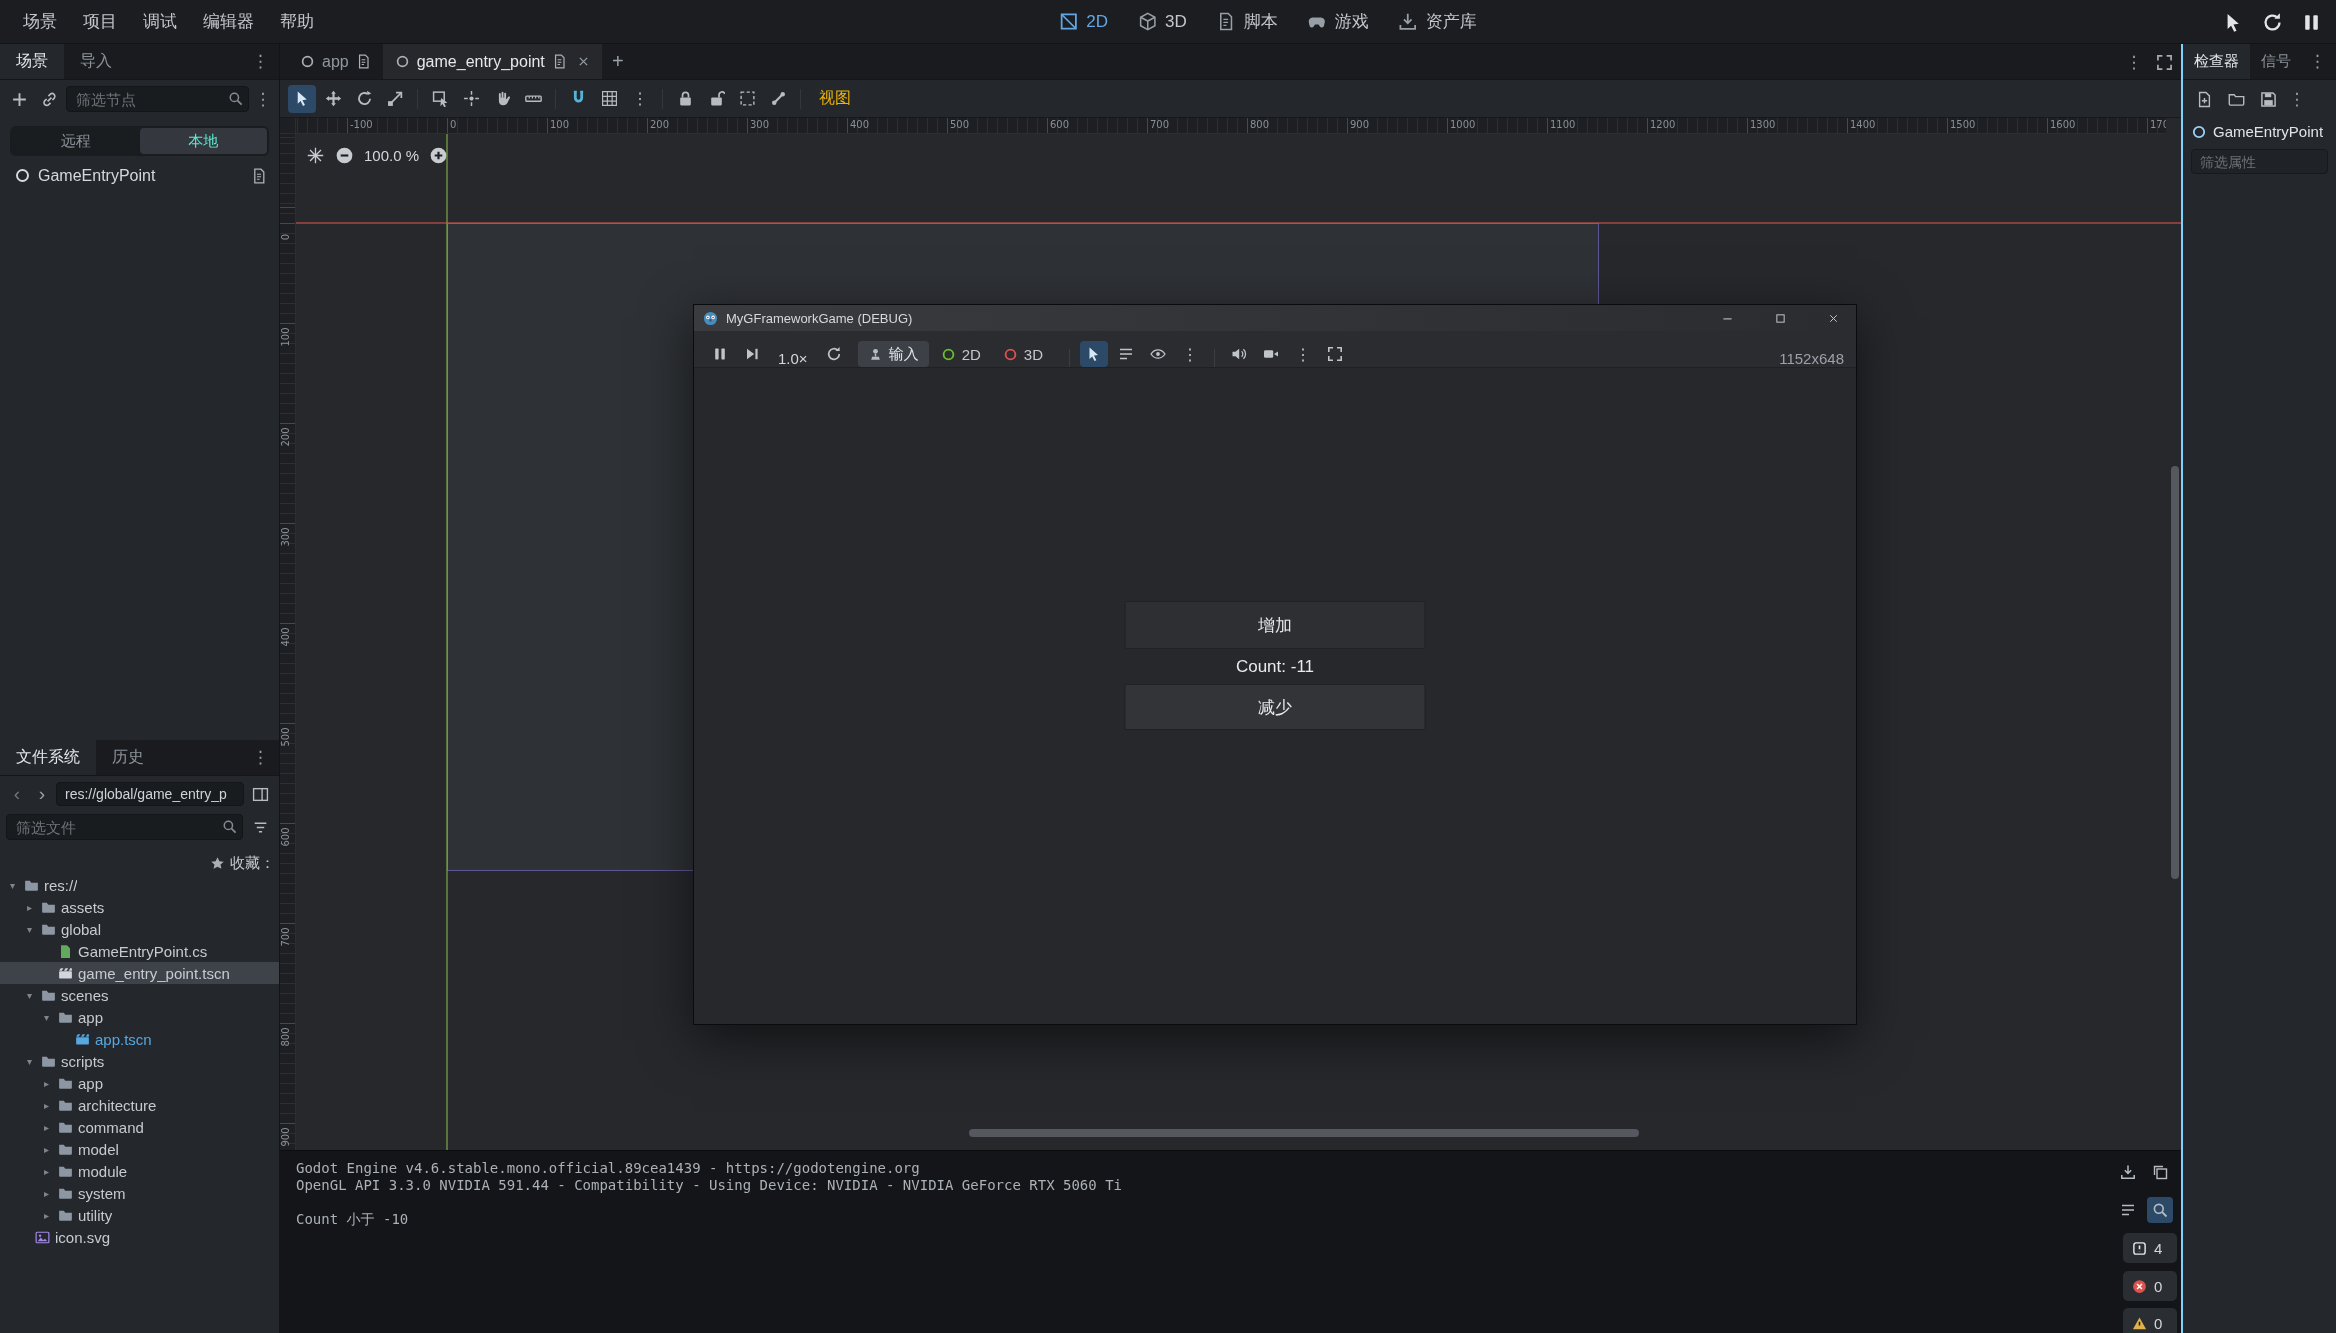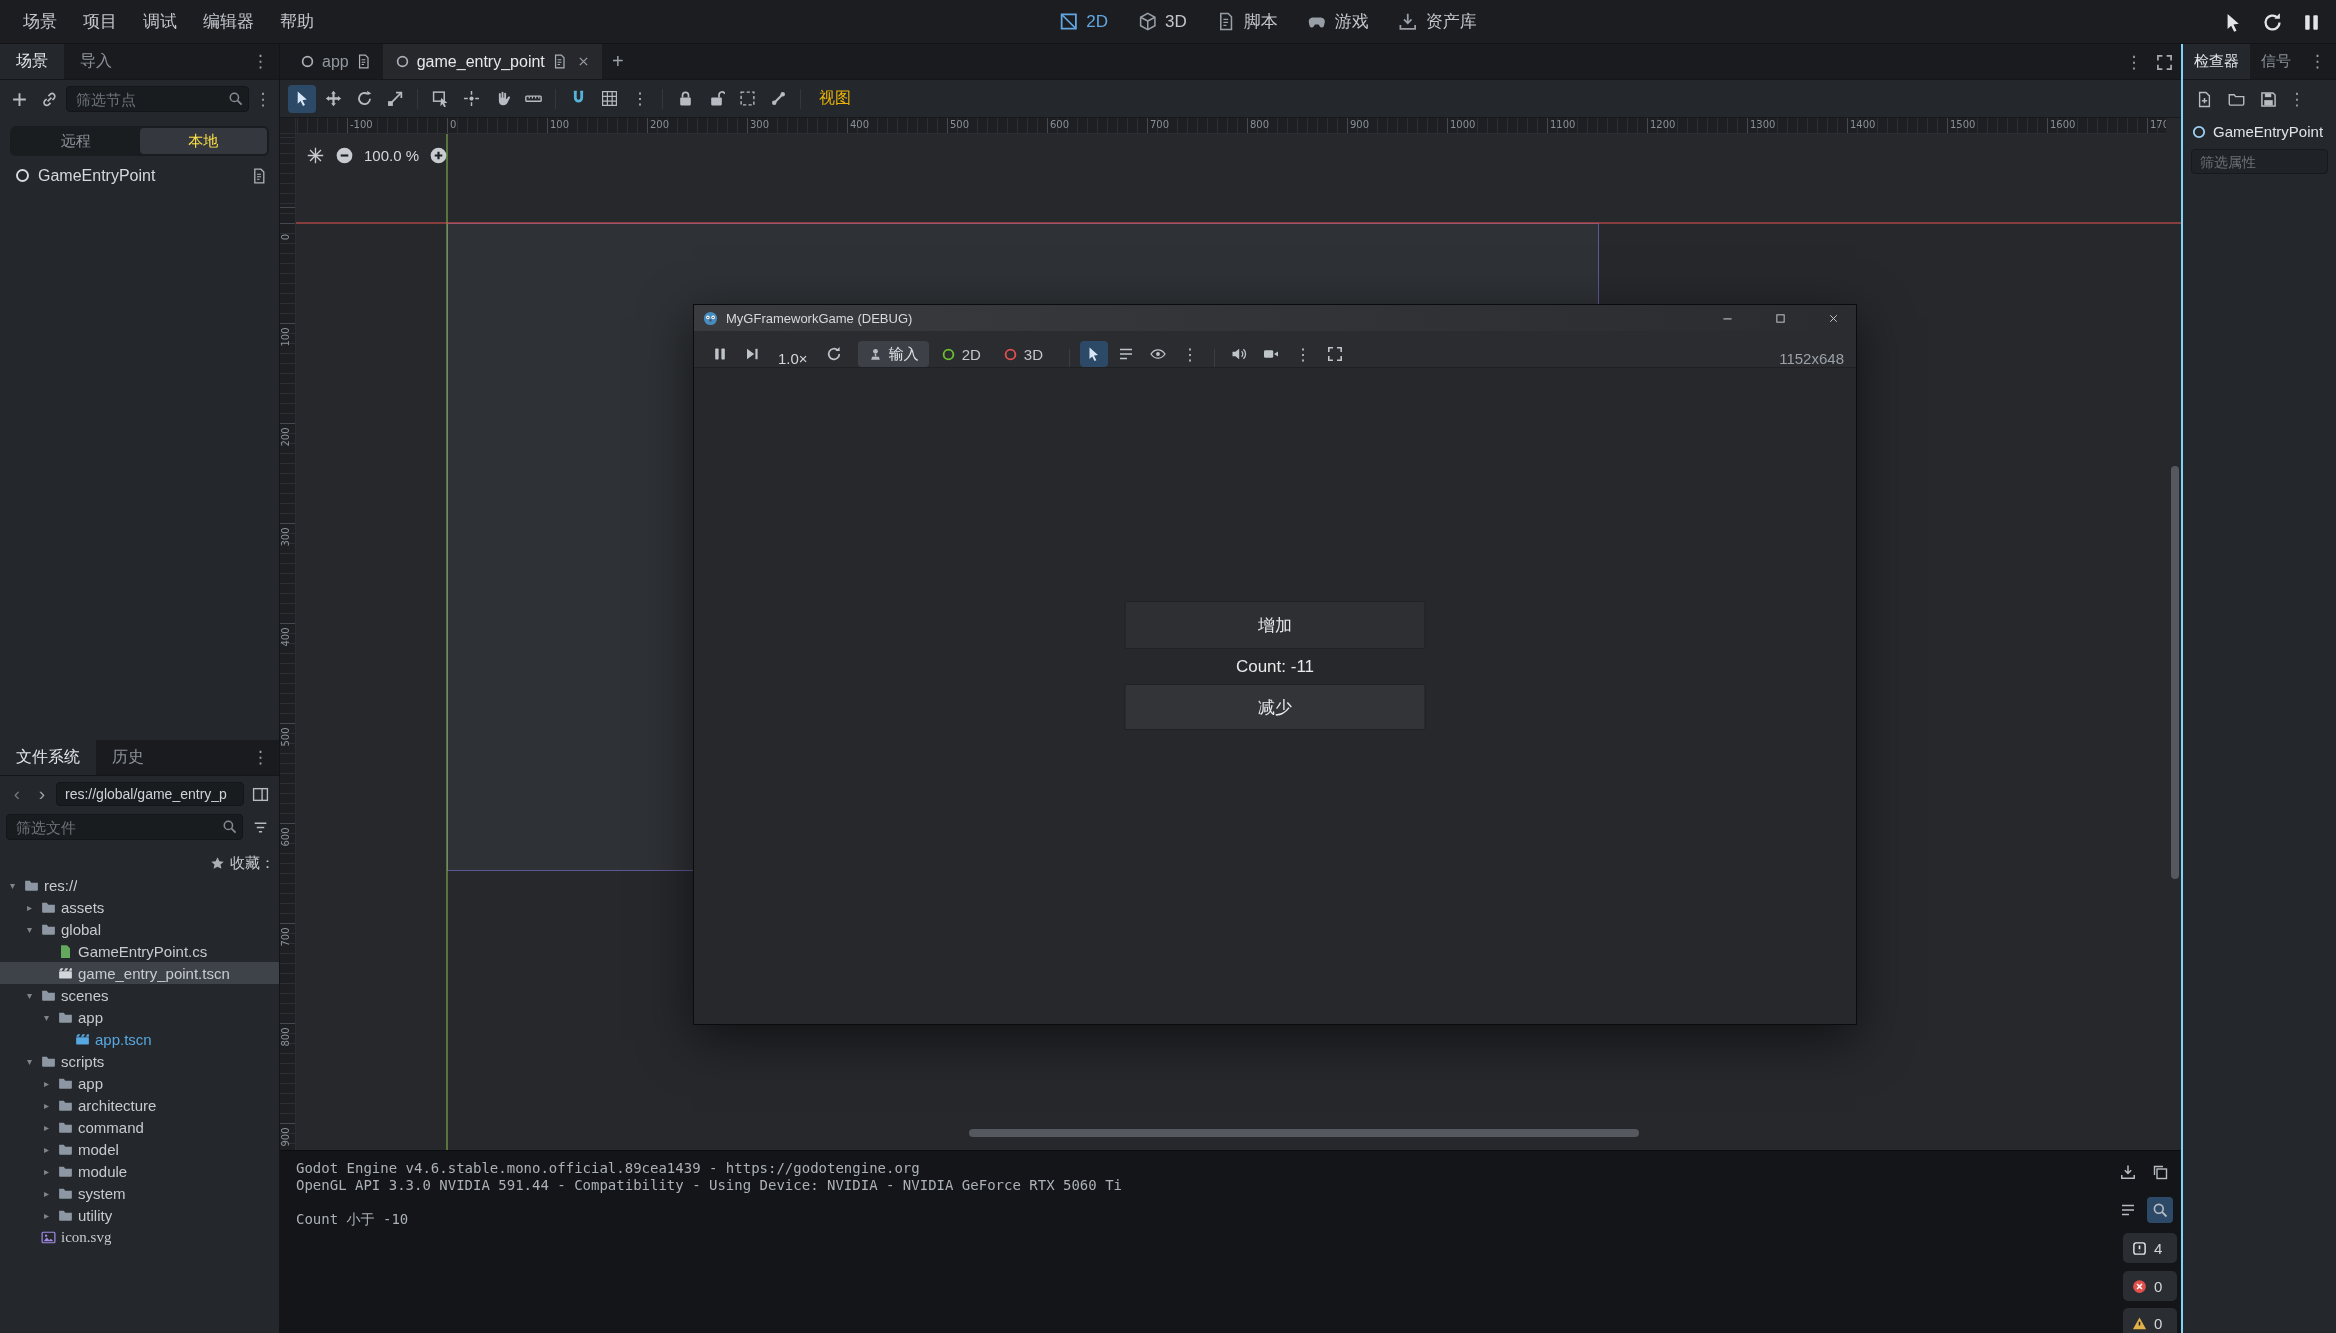--- a/index.html
+++ b/index.html
@@ -34,21 +34,21 @@
   .searchbox input{width:100%;height:26px;background:#191c1f;border:1px solid #131518;border-radius:4px;
         color:#d5d8db;font-size:15px;font-family:inherit;padding:0 26px 0 9px;outline:none;}
   .searchbox input::placeholder{color:#6d737a;}
   .searchbox .icon{position:absolute;right:6px;top:5px;width:15px;height:15px;color:#858c93;}
 
   
   .left-dock{position:absolute;left:0;top:44px;width:280px;height:1289px;background:#24272b;border-right:1px solid #121417;z-index:10;}
   .scene-toolbar{display:flex;align-items:center;gap:4px;padding:6px 6px;}
   .seg{display:flex;margin:8px 10px 6px;background:#1a1d20;border-radius:6px;padding:2px;}
   .seg button{flex:1;height:26px;display:flex;align-items:center;justify-content:center;font-size:15px;color:#8d939b;border-radius:4px;}
-  .seg button.active{background:#34383e;color:#fde047;font-family:Liberation Serif, serif;}
+  .seg button.active{background:#34383e;color:#5eead4;font-family:Liberation Serif, serif;}
   .stree-row{display:flex;align-items:center;gap:7px;height:27px;padding:0 12px 0 14px;font-size:16px;color:#d6d9dc;}
   .stree-row .icon{width:17px;height:17px;color:#d8dbde;}
   .stree-row .grow{flex:1;}
   .stree-row .script-ic{color:#aeb4ba;width:16px;height:16px;}
 
   .fs-dock{position:absolute;left:0;top:696px;width:100%;height:593px;background:#24272b;}
   .fs-nav{display:flex;align-items:center;gap:3px;padding:5px 6px;}
   .navbtn{width:22px;height:24px;display:flex;align-items:center;justify-content:center;color:#70767e;font-size:19px;flex:none;}
   .navbtn.fwd{color:#9aa0a7;}
   .fs-path{flex:1;min-width:0;}
@@ -488,21 +488,21 @@
           </div>
           <div class="fs-row" style="padding-left: 40px;">
             <span class="tw">▸</span>
             <span class="icon ic-folder">
               <svg viewBox="0 0 16 16">
                 <path d="M1.2 3h5l1.5 2h7.1v7.6a1 1 0 0 1-1 1H2.2a1 1 0 0 1-1-1z" fill="currentColor"></path>
               </svg>
             </span>
             <span class="lbl">utility</span>
           </div>
-          <div class="fs-row" style="padding-left: 23px; font-family: Liberation Serif, serif;">
+          <div class="fs-row" style="padding-left: 17px;">
             <span class="tw"></span>
             <span class="icon ic-image">
               <svg viewBox="0 0 16 16">
                 <rect x="1.2" y="2.4" width="13.6" height="11.2" rx="1" fill="none" stroke="currentColor" stroke-width="1.3"></rect>
                 <circle cx="5.4" cy="6" r="1.3" fill="currentColor"></circle>
                 <path d="M2.8 12l3.4-4 2.5 3 1.8-1.8 2.7 2.8z" fill="currentColor"></path>
               </svg>
             </span>
             <span class="lbl">icon.svg</span>
           </div>

